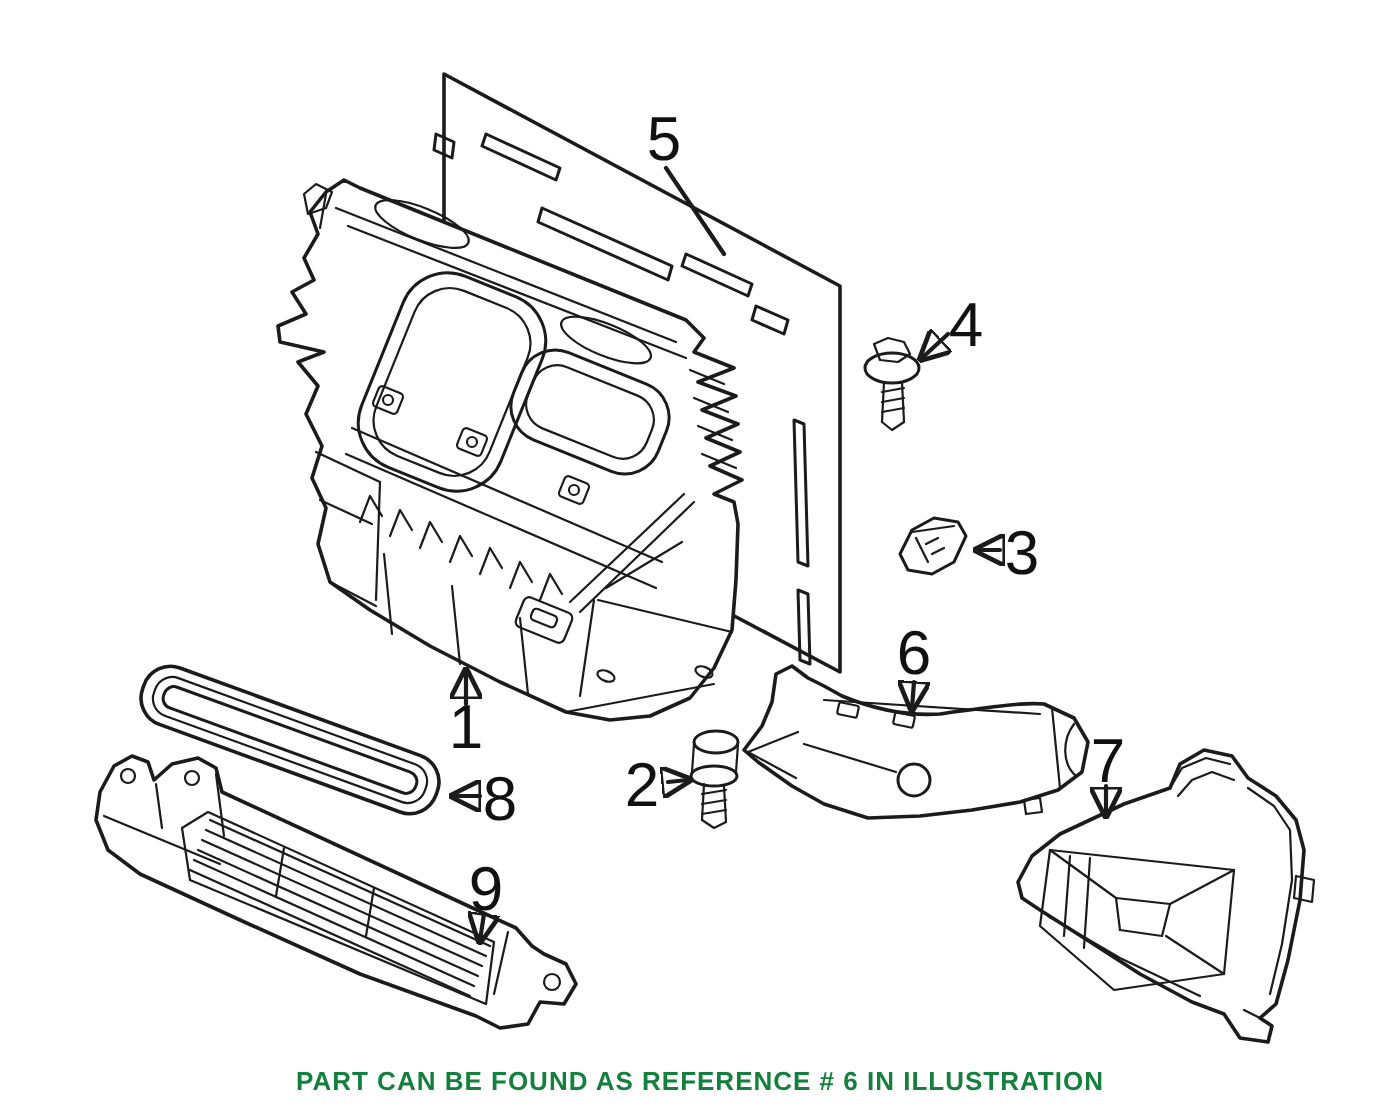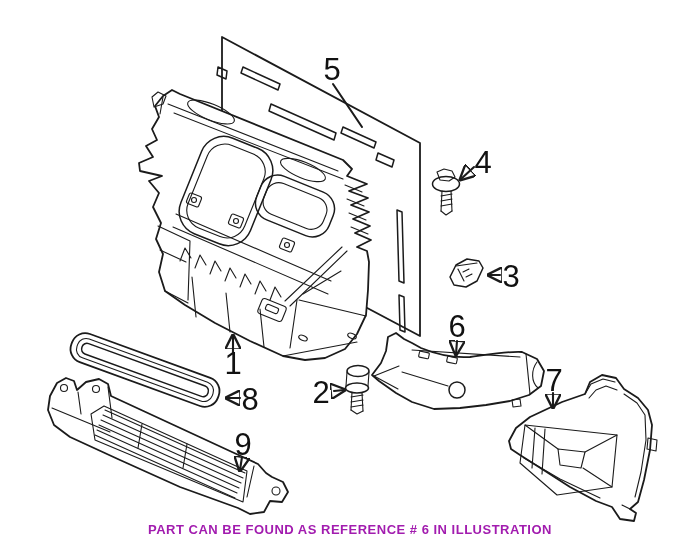--- a/index.html
+++ b/index.html
@@ -13,23 +13,23 @@
     fill:none;stroke:#1b1b1b;stroke-width:1.5;stroke-linejoin:round;stroke-linecap:round;
   }
   svg .sil{fill:#ffffff;stroke-width:1.8;}
   svg .thin{stroke-width:1.1;}
   svg .lead{stroke-width:2.1;}
   svg text.callout{
     fill:#111111;stroke:none;font-family:"Liberation Sans",sans-serif;
     font-size:31px;text-anchor:middle;
   }
   .caption{
-    position:absolute;left:0;right:0;bottom:16px;text-align:center;
+    position:absolute;left:0;right:0;bottom:5px;text-align:center;
     font-family:"Liberation Sans",sans-serif;font-weight:bold;
-    font-size:13px;letter-spacing:.5px;color:#a21caf;white-space:nowrap;
+    font-size:13px;letter-spacing:.5px;color:#15803d;white-space:nowrap;
   }
 </style>
 </head>
 <body>
 
 <div id="stage">
 <svg width="700" height="553" viewBox="0 0 700 553">
   <defs>
     <marker id="ah" viewBox="0 0 10 10" refX="8.5" refY="5" markerWidth="7.5" markerHeight="7.5" orient="auto">
       <path d="M0,0 L10,5 L0,10 Z" fill="#1b1b1b" stroke="none"></path>

